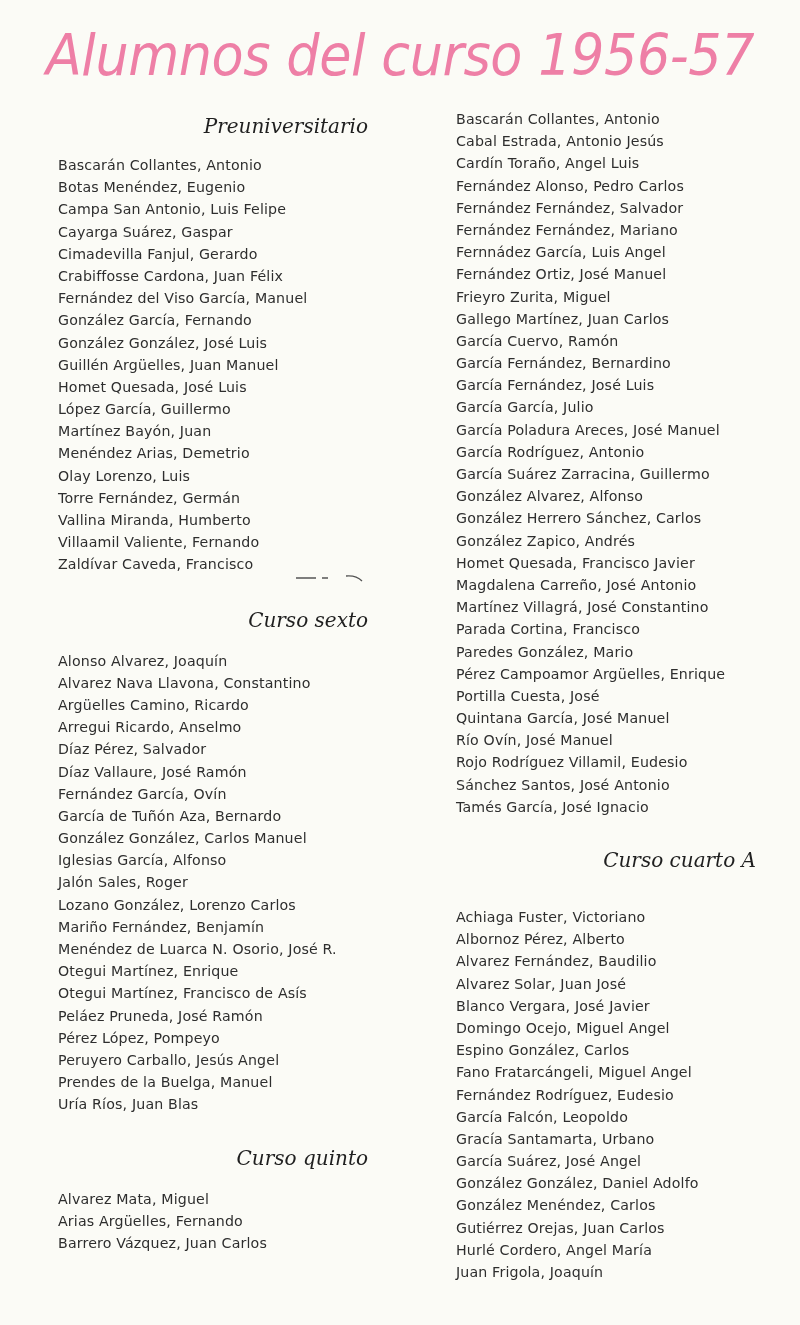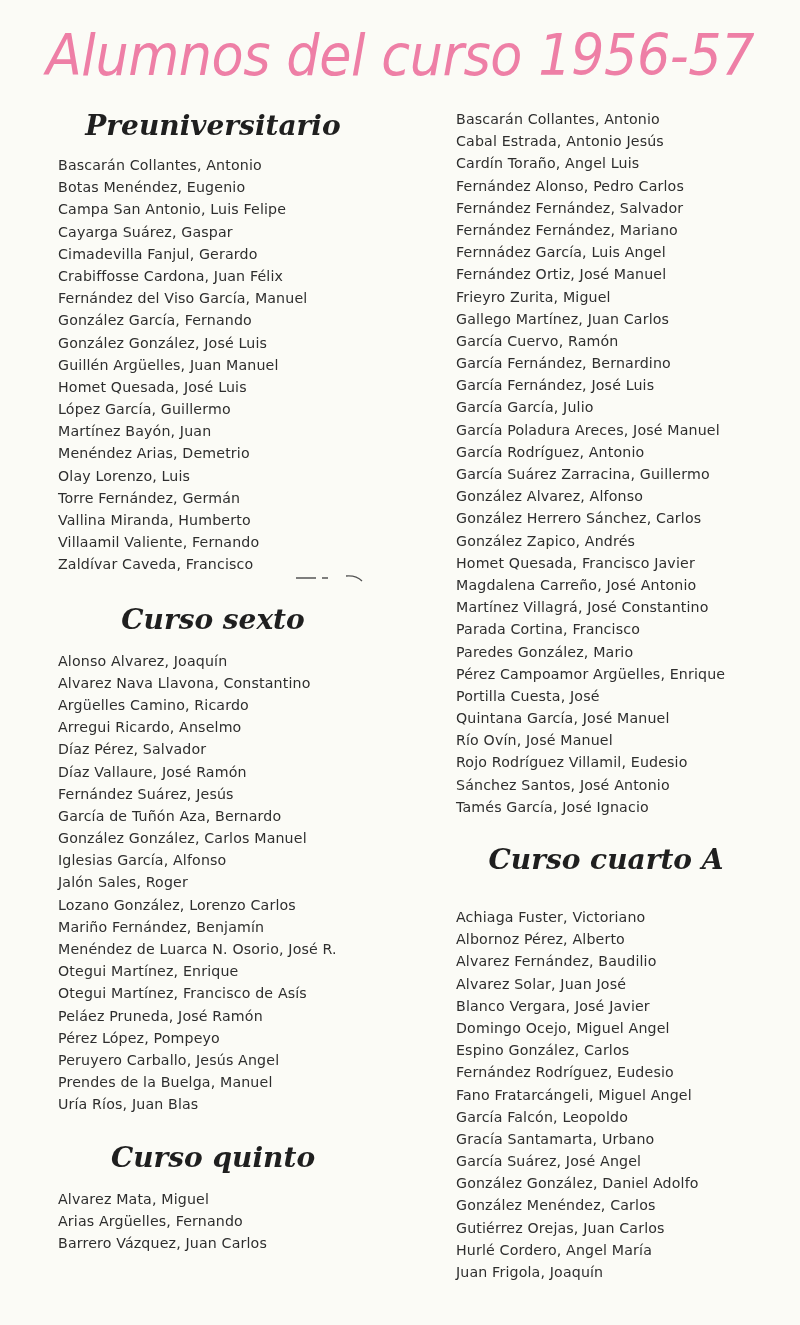--- a/index.html
+++ b/index.html
@@ -33,24 +33,24 @@
   }
   .column {
     position: absolute;
     top: 108px;
   }
   .col-left { left: 58px; width: 360px; }
   .col-right { left: 456px; width: 340px; top: 108px; }
   .section-heading {
     font-family: "DejaVu Serif", serif;
     font-style: italic;
-    font-weight: bold;
-    font-size: 28px;
+    font-weight: normal;
+    font-size: 20px;
     color: #1f1f1f;
-    text-align: center;
+    text-align: right;
     margin: 0;
     height: 32px;
     line-height: 32px;
   }
   .col-left .section-heading { width: 310px; }
   .col-right .section-heading { width: 300px; }
   .name-list {
     list-style: none;
     margin: 0;
     padding: 0;
@@ -115,21 +115,21 @@
 
   <section class="sec-sexto">
     <h2 class="section-heading">Curso sexto</h2>
     <ul class="name-list">
         <li class="name-item">Alonso Alvarez, Joaquín</li>
         <li class="name-item">Alvarez Nava Llavona, Constantino</li>
         <li class="name-item">Argüelles Camino, Ricardo</li>
         <li class="name-item">Arregui Ricardo, Anselmo</li>
         <li class="name-item">Díaz Pérez, Salvador</li>
         <li class="name-item">Díaz Vallaure, José Ramón</li>
-        <li class="name-item">Fernández Suárez, Jesús</li>
+        <li class="name-item">Fernández García, Ovín</li>
         <li class="name-item">García de Tuñón Aza, Bernardo</li>
         <li class="name-item">González González, Carlos Manuel</li>
         <li class="name-item">Iglesias García, Alfonso</li>
         <li class="name-item">Jalón Sales, Roger</li>
         <li class="name-item">Lozano González, Lorenzo Carlos</li>
         <li class="name-item">Mariño Fernández, Benjamín</li>
         <li class="name-item">Menéndez de Luarca N. Osorio, José R.</li>
         <li class="name-item">Otegui Martínez, Enrique</li>
         <li class="name-item">Otegui Martínez, Francisco de Asís</li>
         <li class="name-item">Peláez Pruneda, José Ramón</li>
@@ -197,22 +197,22 @@
   <section class="sec-cuarto">
     <h2 class="section-heading">Curso cuarto A</h2>
     <ul class="name-list">
         <li class="name-item">Achiaga Fuster, Victoriano</li>
         <li class="name-item">Albornoz Pérez, Alberto</li>
         <li class="name-item">Alvarez Fernández, Baudilio</li>
         <li class="name-item">Alvarez Solar, Juan José</li>
         <li class="name-item">Blanco Vergara, José Javier</li>
         <li class="name-item">Domingo Ocejo, Miguel Angel</li>
         <li class="name-item">Espino González, Carlos</li>
+        <li class="name-item">Fano Fratarcángeli, Miguel Angel</li>
         <li class="name-item">Fernández Rodríguez, Eudesio</li>
-        <li class="name-item">Fano Fratarcángeli, Miguel Angel</li>
         <li class="name-item">García Falcón, Leopoldo</li>
         <li class="name-item">Gracía Santamarta, Urbano</li>
         <li class="name-item">García Suárez, José Angel</li>
         <li class="name-item">González González, Daniel Adolfo</li>
         <li class="name-item">González Menéndez, Carlos</li>
         <li class="name-item">Gutiérrez Orejas, Juan Carlos</li>
         <li class="name-item">Hurlé Cordero, Angel María</li>
         <li class="name-item">Juan Frigola, Joaquín</li>
       </ul>
   </section>

